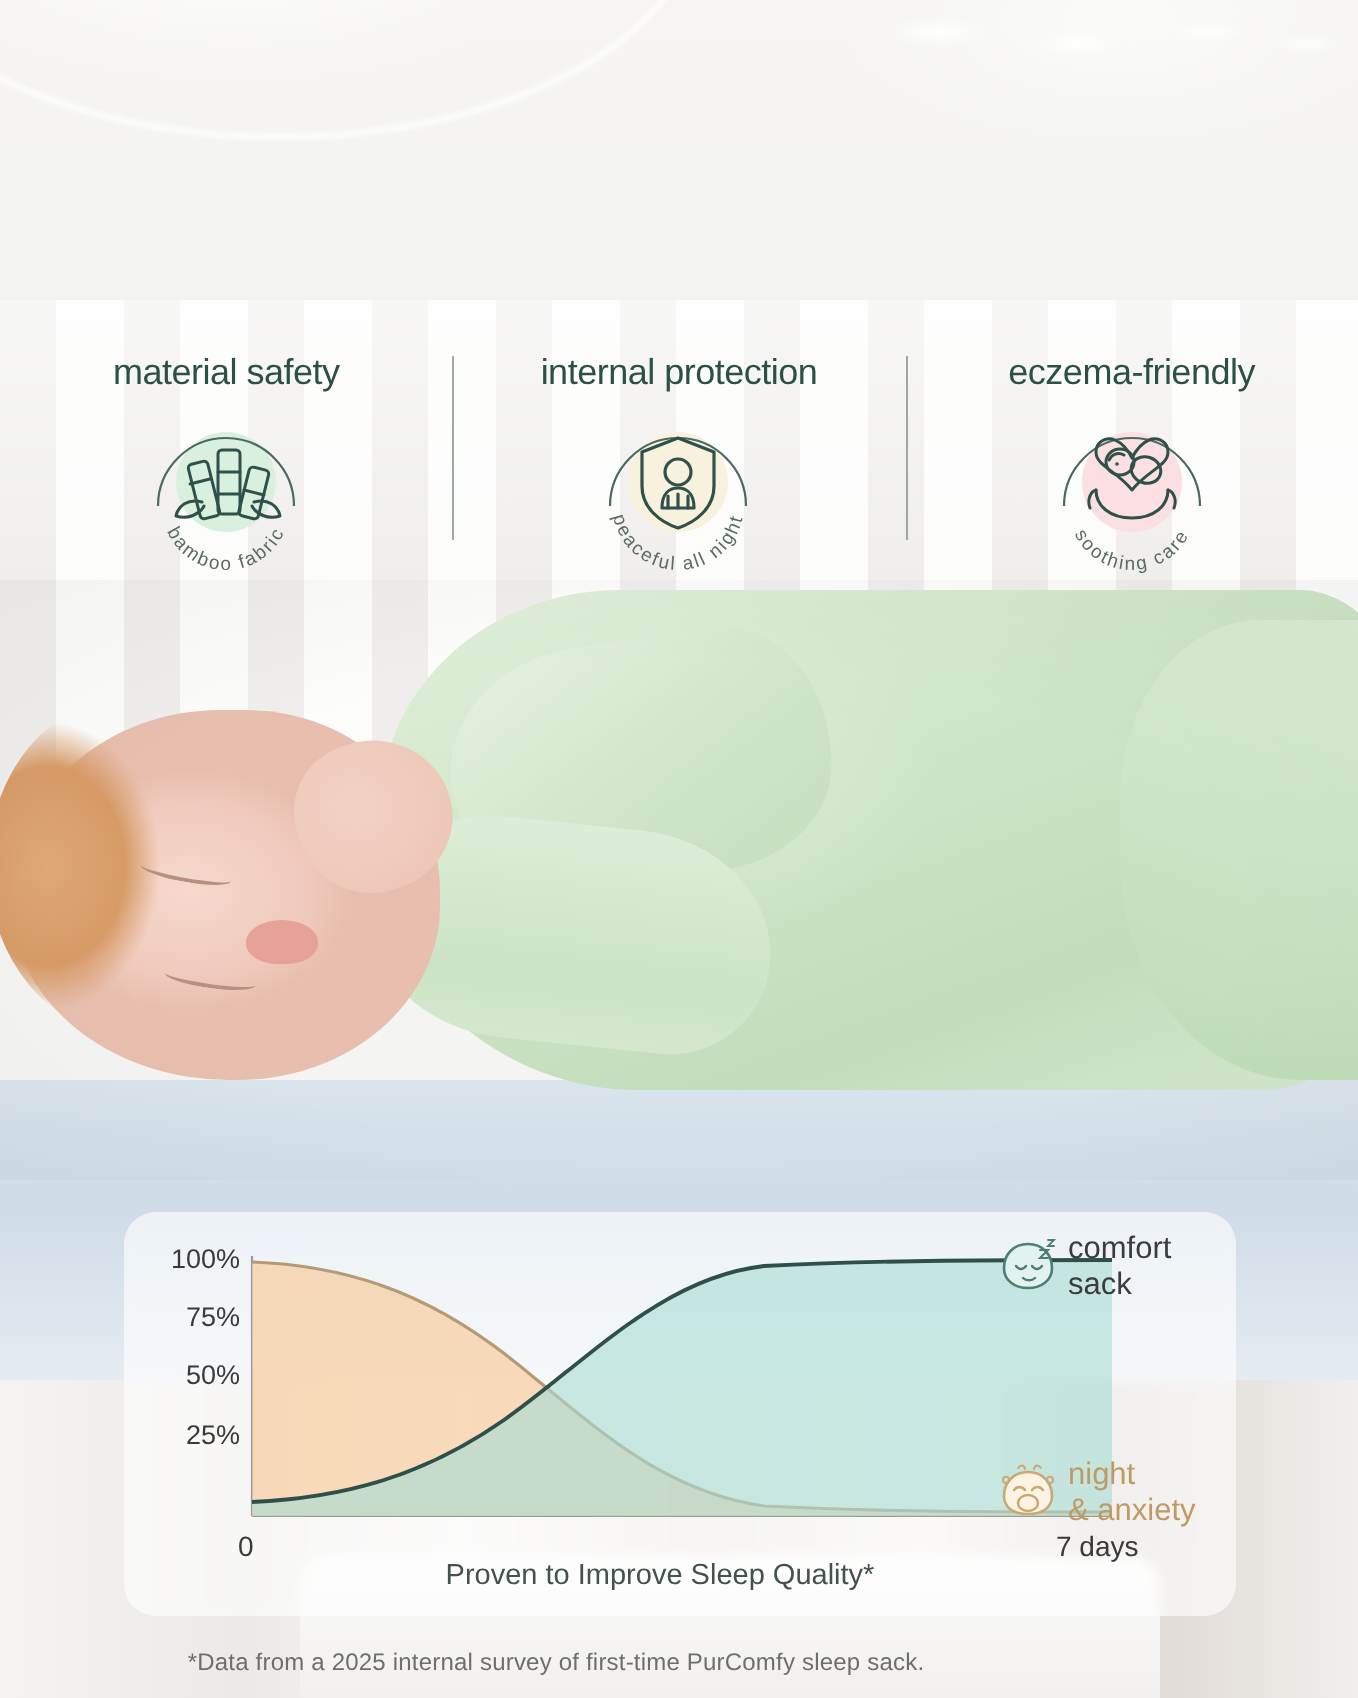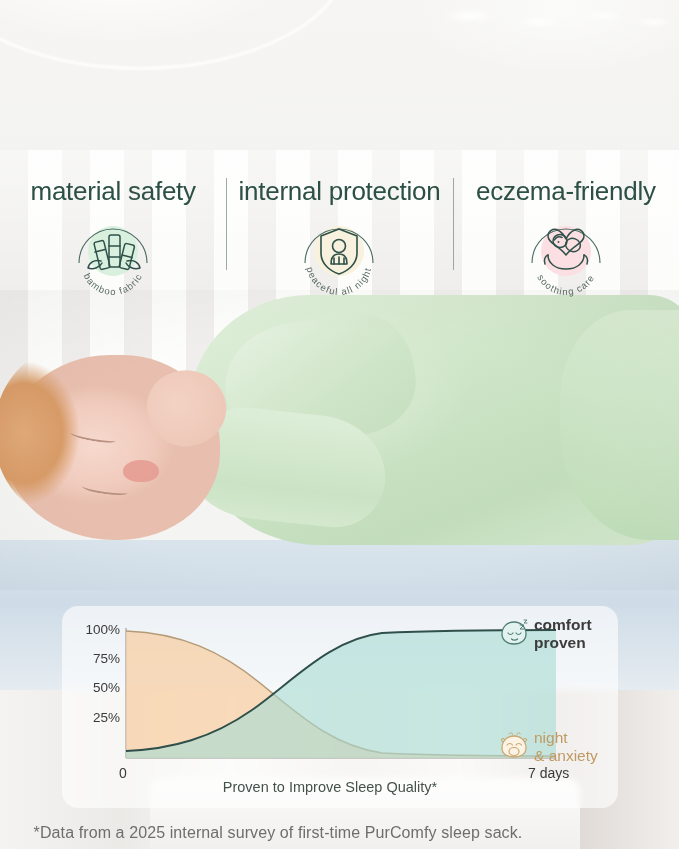--- a/index.html
+++ b/index.html
@@ -182,21 +182,21 @@
     align-items: center;
   }
   .feature + .feature::before {
     content: "";
     position: absolute; left: 0; top: 2px;
     width: 1px; height: 92px;
     background: #7e8f87;
     opacity: 0.75;
   }
   .feature-label {
-    font-size: 26px;
+    font-size: 18px;
     color: #2d5046;
     letter-spacing: -0.25px;
     white-space: nowrap;
   }
   .seal {
     position: relative;
     width: 92px; height: 92px;
     margin-top: 4px;
   }
   .seal svg { position: absolute; left: 0; top: 0; }
@@ -209,32 +209,32 @@
     border-radius: 16px;
     backdrop-filter: blur(3px);
   }
   .chart-svg { position: absolute; left: 0; top: 0; }
 
   .legend {
     position: absolute;
     font-size: 15.5px;
     line-height: 1.18;
   }
-  .legend-comfort { left: 534px; top: 616px; color: #3c3c3c; font-weight: bold; }
+  .legend-comfort { left: 534px; top: 616px; color: #3c3c3c; }
   .legend-crying  { left: 534px; top: 729px; color: #c09a63; }
   .legend-icon { position: absolute; }
   .legend-icon-comfort { left: 498px; top: 617px; }
   .legend-icon-crying  { left: 498px; top: 730px; }
 
   .axis-text { font-family: "Liberation Sans", sans-serif; }
 
   .footnote {
     position: absolute; left: 0; top: 824px;
     width: 556px; text-align: center;
-    font-size: 16px; color: #6e6e6e;
+    font-size: 12px; color: #6e6e6e;
     letter-spacing: 0.1px;
   }
 </style>
 </head>
 <body>
 
 <div id="page">
 
   <div class="photo-layer bg-top">
     <div class="headboard-arc"></div>
@@ -384,21 +384,21 @@
     <g stroke="#4f7d77" stroke-width="1.2" fill="none" stroke-linecap="round">
       <path d="M 10 16 C 11.5 18 13.5 18 15 16"></path>
       <path d="M 18 16 C 19.5 18 21.5 18 23 16"></path>
       <path d="M 13.5 22 C 15 23.5 18 23.5 19.5 22"></path>
       <path d="M 22 8 L 26 8 L 22 12 L 26 12" stroke-width="1"></path>
       <path d="M 26 3 L 29 3 L 26 6 L 29 6" stroke-width="0.9"></path>
     </g>
   </svg>
   <div class="legend legend-comfort">
     <div>comfort</div>
-    <div>proven</div>
+    <div>sack</div>
   </div>
 
   <svg class="legend-icon legend-icon-crying" width="34" height="30" viewBox="0 0 34 30">
     <g stroke="#c9a871" stroke-width="1.3" fill="#fdf3e4" stroke-linejoin="round" stroke-linecap="round">
       <path d="M 4 18 C 4 11 9 6 16 6 C 23 6 28 11 28 18 C 28 24 23 27 16 27 C 9 27 4 24 4 18 Z"></path>
     </g>
     <g stroke="#c9a871" stroke-width="1.2" fill="none" stroke-linecap="round">
       <path d="M 9 15 C 10.5 13 13 13 14.5 15"></path>
       <path d="M 18 15 C 19.5 13 22 13 23.5 15"></path>
       <ellipse cx="16" cy="21.5" rx="5" ry="4" fill="#fdf3e4"></ellipse>

